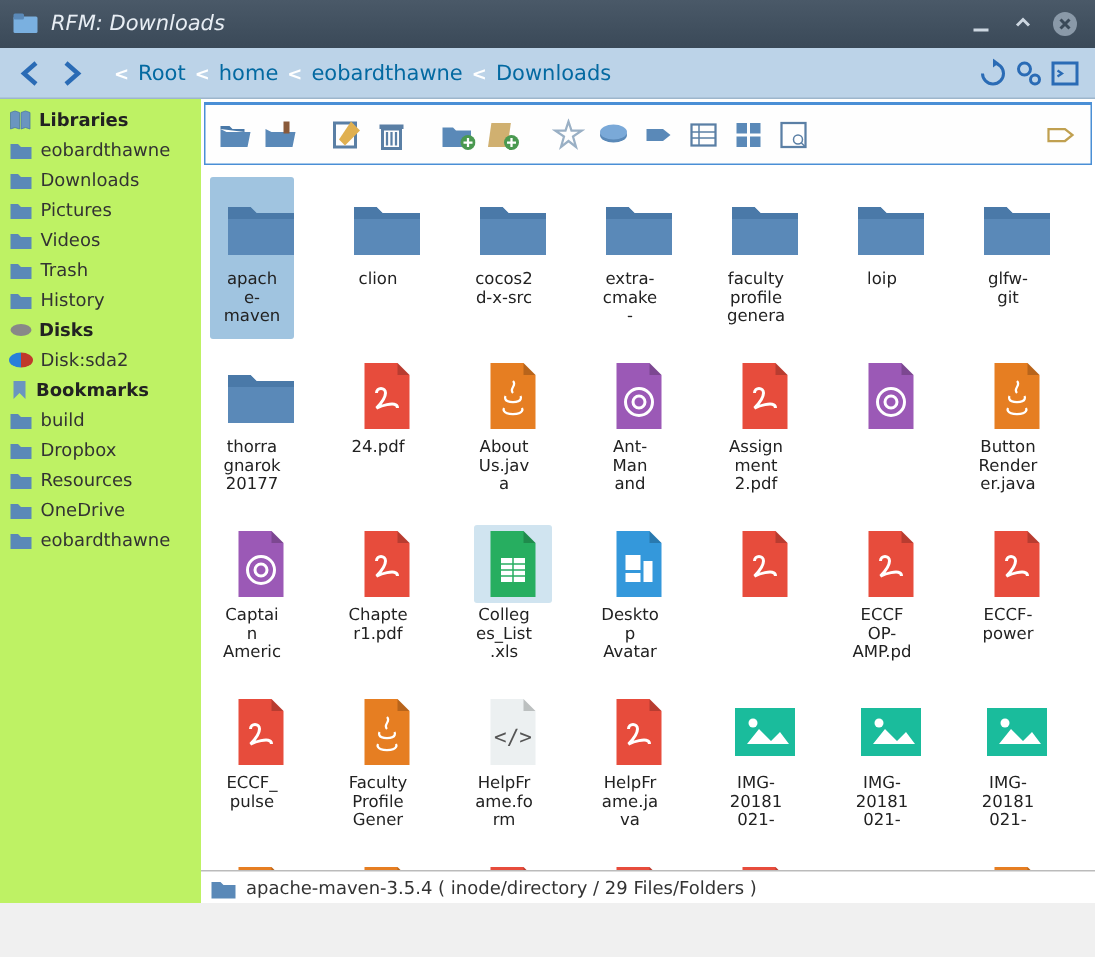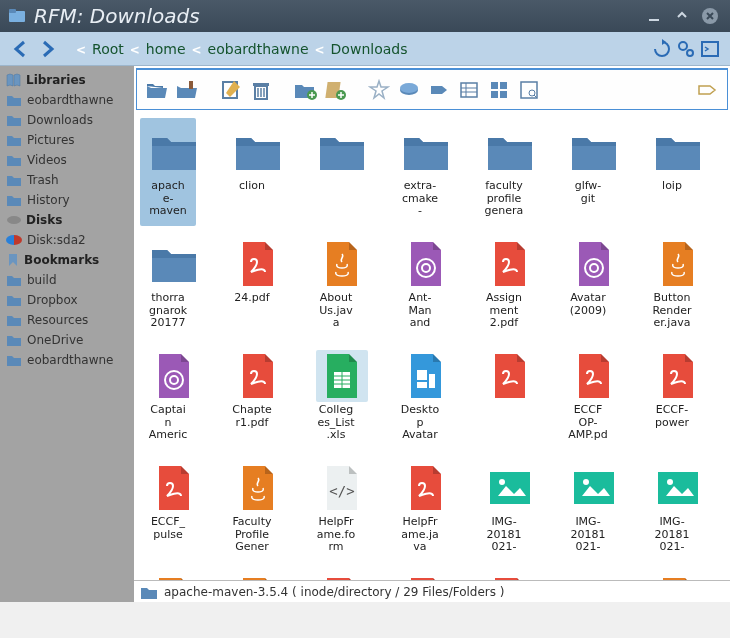--- a/index.html
+++ b/index.html
@@ -1,30 +1,30 @@
 <!DOCTYPE html>
 <html><head>
 <meta charset="utf-8">
 <style>
 * { box-sizing: border-box; margin: 0; padding: 0; }
 body { font-family: "DejaVu Sans", sans-serif; font-size: 12px; background: #f0f0f0; width: 730px; height: 638px; overflow: hidden; }
 
-.titlebar { background: linear-gradient(#4a5968,#3a4958); height: 32px; display: flex; align-items: center; padding: 0 8px; color: #e8eef4; font-style: italic; font-size: 20px; }
+.titlebar { background: linear-gradient(#4a5968,#3a4958); height: 32px; display: flex; align-items: center; padding: 0 8px; color: #e8eef4; font-style: italic; font-size: 14px; }
 .titlebar .app-icon { width: 18px; height: 18px; margin-right: 8px; display: inline-flex; }
 .titlebar .spacer { flex: 1; }
 .titlebar .win-btn { width: 24px; height: 24px; margin-left: 4px; display: grid; place-items: center; color: #cdd7e1; cursor: pointer; }
 
 .pathbar { background: #bcd3e8; height: 34px; display: flex; align-items: center; padding: 0 8px; border-bottom: 1px solid #9db6cc; }
 .pathbar .navbtn { margin: 0 2px; color: #2a6bb5; cursor: pointer; display: inline-flex; }
 .pathbar .sep { color: #fff; margin: 0 6px; font-weight: bold; }
-.pathbar .crumb { color: #14532d; font-size: 14px; cursor: pointer; }
+.pathbar .crumb { color: #0369a1; font-size: 14px; cursor: pointer; }
 .pathbar .spacer { flex: 1; }
 
 .main { display: flex; height: 536px; }
-.sidebar { width: 134px; background: #a3a3a3; padding: 4px 0; overflow-y: auto; }
+.sidebar { width: 134px; background: #bef264; padding: 4px 0; overflow-y: auto; }
 .side-hdr { display: flex; align-items: center; padding: 3px 6px; font-weight: bold; color: #222; }
 .side-hdr svg { margin-right: 4px; }
 .side-item { display: flex; align-items: center; padding: 3px 6px 3px 6px; color: #333; cursor: pointer; }
 .side-item svg, .side-item .disk-ico { margin-right: 5px; flex-shrink: 0; }
 .disk-ico { width: 16px; height: 10px; border-radius: 50%; }
 
 .content { flex: 1; display: flex; flex-direction: column; background: #fff; }
 .toolbar { height: 42px; background: #fefefe; border: 1px solid #4a8fd6; border-top: 2px solid #4a8fd6; margin: 2px; display: flex; align-items: center; padding: 0 6px; gap: 2px; }
 .tbtn { width: 28px; height: 28px; display: grid; place-items: center; cursor: pointer; color: #5a7fa5; }
 .tdiv { width: 12px; }
@@ -321,20 +321,21 @@
           </div>
           <div class="lbl">clion</div>
         </div>
         <div class="item">
           <div class="ico" style="">
             <svg width="50" height="44">
               <path d="M3 8 L18 8 L22 12 L47 12 L47 40 L3 40 Z" class="folder-svg"></path>
               <path d="M3 8 L18 8 L22 12 L47 12 L47 16 L3 16 Z" fill="#4a79a8"></path>
             </svg>
           </div>
+          <div class="lbl">cocos2d-x-src</div>
         </div>
         <div class="item">
           <div class="ico" style="">
             <svg width="50" height="44">
               <path d="M3 8 L18 8 L22 12 L47 12 L47 40 L3 40 Z" class="folder-svg"></path>
               <path d="M3 8 L18 8 L22 12 L47 12 L47 16 L3 16 Z" fill="#4a79a8"></path>
             </svg>
           </div>
           <div class="lbl">extra-cmake-</div>
         </div>
@@ -347,30 +348,30 @@
           </div>
           <div class="lbl">facultyprofilegenera</div>
         </div>
         <div class="item">
           <div class="ico" style="">
             <svg width="50" height="44">
               <path d="M3 8 L18 8 L22 12 L47 12 L47 40 L3 40 Z" class="folder-svg"></path>
               <path d="M3 8 L18 8 L22 12 L47 12 L47 16 L3 16 Z" fill="#4a79a8"></path>
             </svg>
           </div>
+          <div class="lbl">loip</div>
+        </div>
+        <div class="item">
+          <div class="ico" style="">
+            <svg width="50" height="44">
+              <path d="M3 8 L18 8 L22 12 L47 12 L47 40 L3 40 Z" class="folder-svg"></path>
+              <path d="M3 8 L18 8 L22 12 L47 12 L47 16 L3 16 Z" fill="#4a79a8"></path>
+            </svg>
+          </div>
           <div class="lbl">glfw-git</div>
-        </div>
-        <div class="item">
-          <div class="ico" style="">
-            <svg width="50" height="44">
-              <path d="M3 8 L18 8 L22 12 L47 12 L47 40 L3 40 Z" class="folder-svg"></path>
-              <path d="M3 8 L18 8 L22 12 L47 12 L47 16 L3 16 Z" fill="#4a79a8"></path>
-            </svg>
-          </div>
-          <div class="lbl">loip</div>
         </div>
         <div class="item">
           <div class="ico" style="">
             <svg width="50" height="44">
               <path d="M3 8 L18 8 L22 12 L47 12 L47 40 L3 40 Z" class="folder-svg"></path>
               <path d="M3 8 L18 8 L22 12 L47 12 L47 16 L3 16 Z" fill="#4a79a8"></path>
             </svg>
           </div>
           <div class="lbl">thorragnarok201772</div>
         </div>
@@ -418,21 +419,20 @@
         </div>
         <div class="item">
           <div class="ico" style="">
             <svg width="38" height="48">
               <path d="M4 2 L26 2 L34 10 L34 46 L4 46 Z" class="torrent-bg"></path>
               <path d="M26 2 L26 10 L34 10 Z" fill="rgba(0,0,0,0.2)"></path>
               <circle cx="19" cy="28" r="9" fill="none" stroke="#fff" stroke-width="2"></circle>
               <circle cx="19" cy="28" r="4" fill="none" stroke="#fff" stroke-width="2"></circle>
             </svg>
           </div>
-          <div class="lbl">Avatar (2009)</div>
         </div>
         <div class="item">
           <div class="ico" style="">
             <svg width="38" height="48">
               <path d="M4 2 L26 2 L34 10 L34 46 L4 46 Z" class="java-bg"></path>
               <path d="M26 2 L26 10 L34 10 Z" fill="rgba(0,0,0,0.2)"></path>
               <path d="M14 24 C14 24 12 28 19 28 C26 28 24 24 24 24 M13 32 C13 32 11 36 19 36 C27 36 25 32 25 32" stroke="#fff" stroke-width="1.5" fill="none"></path>
               <path d="M19 14 C22 17 16 19 19 22" stroke="#fff" stroke-width="1.5" fill="none"></path>
             </svg>
           </div>

